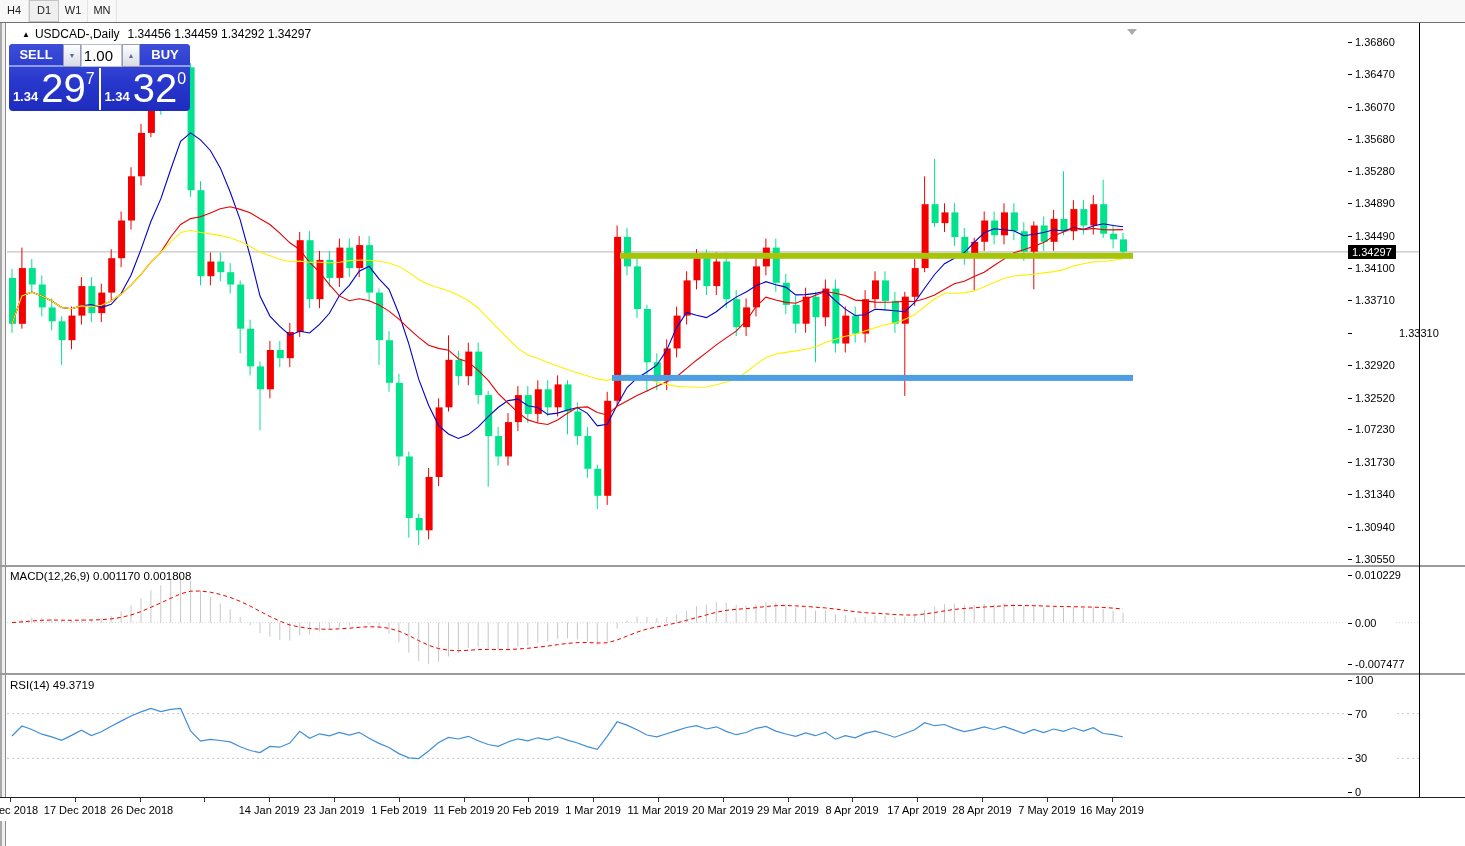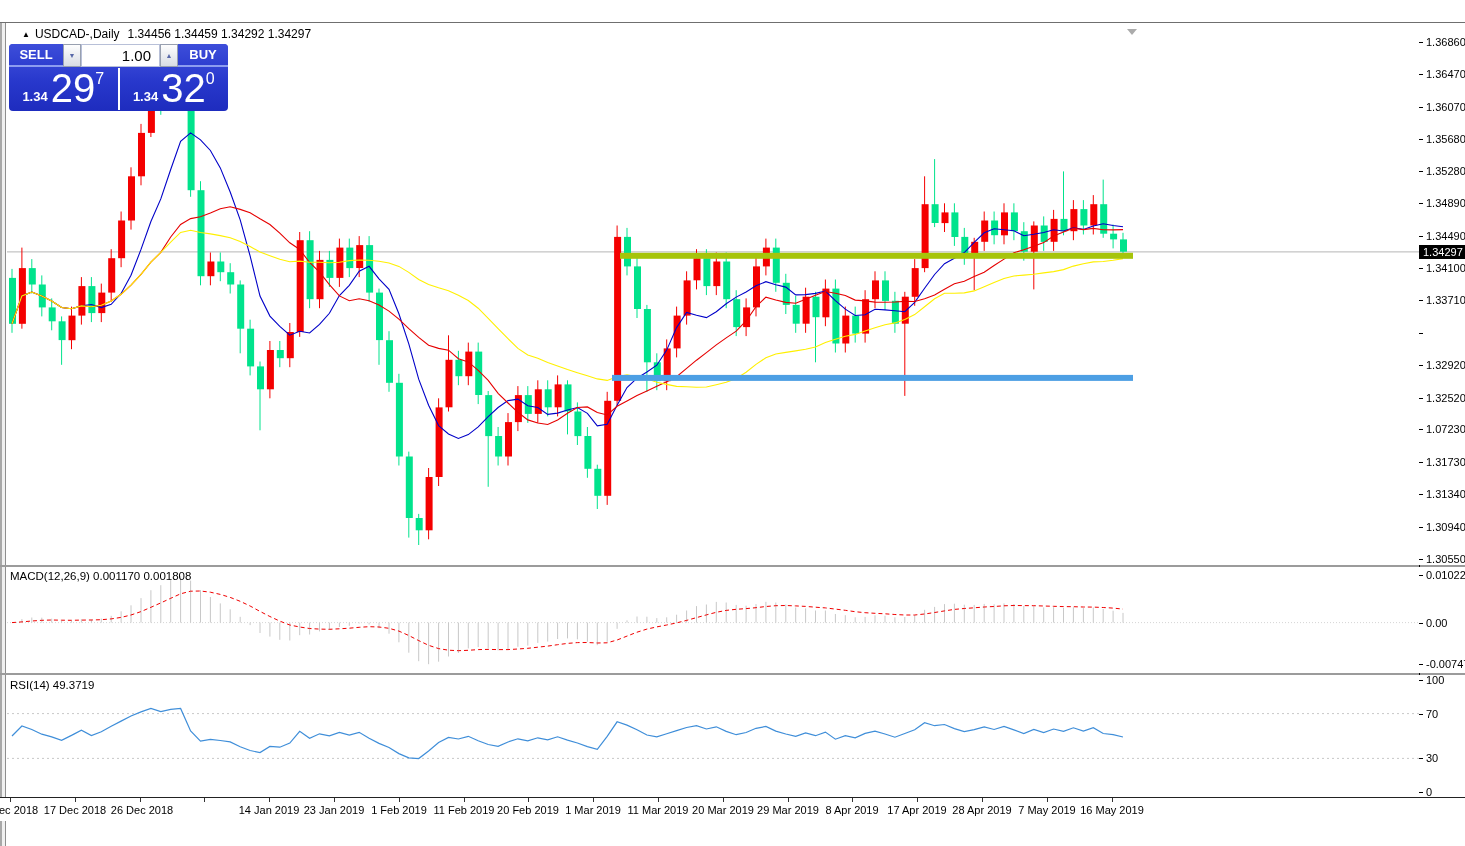--- a/index.html
+++ b/index.html
@@ -18,21 +18,21 @@
   
   .svg-abs{position:absolute;left:7px;background:#FFF;}
   #svg-main{top:23px;}
   #svg-macd{top:567px;}
   #svg-rsi{top:675px;}
   .panel-sep{position:absolute;left:0;width:1465px;height:2px;background:#9B9B9B;}
   #sep1{top:565px;} #sep2{top:673px;}
   .axis-bottom-line{position:absolute;left:0;top:797px;width:1465px;height:1px;background:#222;}
   .price-axis-border{position:absolute;left:1419px;top:23px;width:1px;height:774px;background:#000;}
   
-  .labels-col{position:absolute;left:1419px;width:46px;background:#FFF;text-decoration:underline;}
+  .labels-col{position:absolute;left:1348px;width:46px;background:#FFF;text-decoration:underline;}
   #price-labels{top:23px;height:542px;}
   #macd-labels{top:567px;height:106px;}
   #rsi-labels{top:675px;height:122px;}
   .axis-label{position:absolute;left:7px;transform:translateY(-50%);font-size:11px;color:#000;white-space:nowrap;}
   .axis-tick{position:absolute;left:0;width:4px;height:1px;background:#000;}
   .price-tag{position:absolute;left:0;width:44px;height:14px;background:#000;color:#FFF;
     font-size:11px;line-height:14px;padding-left:4px;transform:translateY(-50%);}
   
   .panel-label{position:absolute;font-size:11.5px;color:#000;white-space:nowrap;z-index:5;}
   #main-header{left:22px;top:27px;font-size:12px;}
@@ -47,21 +47,21 @@
   .time-axis{position:absolute;left:0;top:798px;width:1465px;height:23px;background:#FFF;overflow:hidden;}
   .date-label{position:absolute;top:6px;transform:translateX(-50%);font-size:11px;color:#000;white-space:nowrap;}
   .date-tick{position:absolute;top:0;width:1px;height:4px;background:#333;}
   
   .tab-bar{position:absolute;left:0;top:821px;width:1465px;height:25px;background:#F0F0F0;
     border-top:1px solid #ABABAB;display:flex;align-items:stretch;padding-left:8px;box-sizing:border-box;}
   .tab{padding:0 14px;font-size:13px;line-height:24px;color:#7E7E7E;cursor:default;white-space:nowrap;}
   .tab.active{background:#FFF;border:1px solid #111;border-bottom:none;color:#000;font-weight:bold;}
   .tab-sep{width:1px;height:13px;background:#AAA;margin:auto 0;}
   
-  .quote-panel{position:absolute;left:9px;top:44px;width:219px;height:67px;z-index:10;
+  .quote-panel{position:absolute;left:9px;top:44px;width:181px;height:67px;z-index:10;
     background:linear-gradient(180deg,#4354E0 0%,#2838CC 55%,#1E2CBE 100%);
     border-radius:4px;overflow:hidden;}
   .qp-row1{display:flex;height:23px;}
   .qp-btn{color:#FFF;font-size:13px;font-weight:bold;text-align:center;line-height:21px;
     background:linear-gradient(#3D4EDA,#2E3ED0);border-bottom:2px solid #8C9CF0;box-sizing:border-box;}
   .qp-sell{width:54px;} .qp-buy{width:50px;flex:0 0 auto;}
   .qp-spin{width:18px;background:linear-gradient(#FEFEFE,#D8DCE4);border:1px solid #98A0B0;
     box-sizing:border-box;color:#5868A8;font-size:7px;text-align:center;line-height:21px;}
   .qp-vol{flex:1;background:#FFF;border:1px solid #B8C0D8;box-sizing:border-box;color:#000;
     font-size:15px;text-align:right;padding-right:8px;line-height:21px;}
@@ -70,20 +70,26 @@
   .qp-small{font-size:13px;font-weight:bold;align-self:flex-end;margin:0 3px 7px 0;}
   .qp-big{font-size:40px;line-height:42px;font-weight:400;}
   .qp-sup{font-size:16px;margin-top:3px;}
   .qp-div{width:2px;background:#FFF;margin:1px 0;}
 </style>
 </head>
 <body>
 
 <div class="app">
 
+  <div class="toolbar">
+    <div class="tf-btn">H4</div>
+    <div class="tf-btn active">D1</div>
+    <div class="tf-btn">W1</div>
+    <div class="tf-btn">MN</div>
+  </div>
   <div class="win-top"></div>
   <div class="win-left"></div>
 
   <svg id="svg-main" class="svg-abs" width="1412" height="542">
       <line x1="0" y1="228.9" x2="1412" y2="228.9" stroke="#B6B6B6" stroke-width="1"></line>
       <line x1="5.0" y1="245.9" x2="5.0" y2="309.8" stroke="#00E38C" stroke-width="1"></line>
       <rect x="2.0" y="254.9" width="7" height="45.9" fill="#00E38C"></rect>
       <line x1="14.9" y1="224.6" x2="14.9" y2="305.7" stroke="#F40000" stroke-width="1"></line>
       <rect x="11.9" y="245.1" width="7" height="55.7" fill="#F40000"></rect>
       <line x1="24.8" y1="236.1" x2="24.8" y2="270.5" stroke="#00E38C" stroke-width="1"></line>

